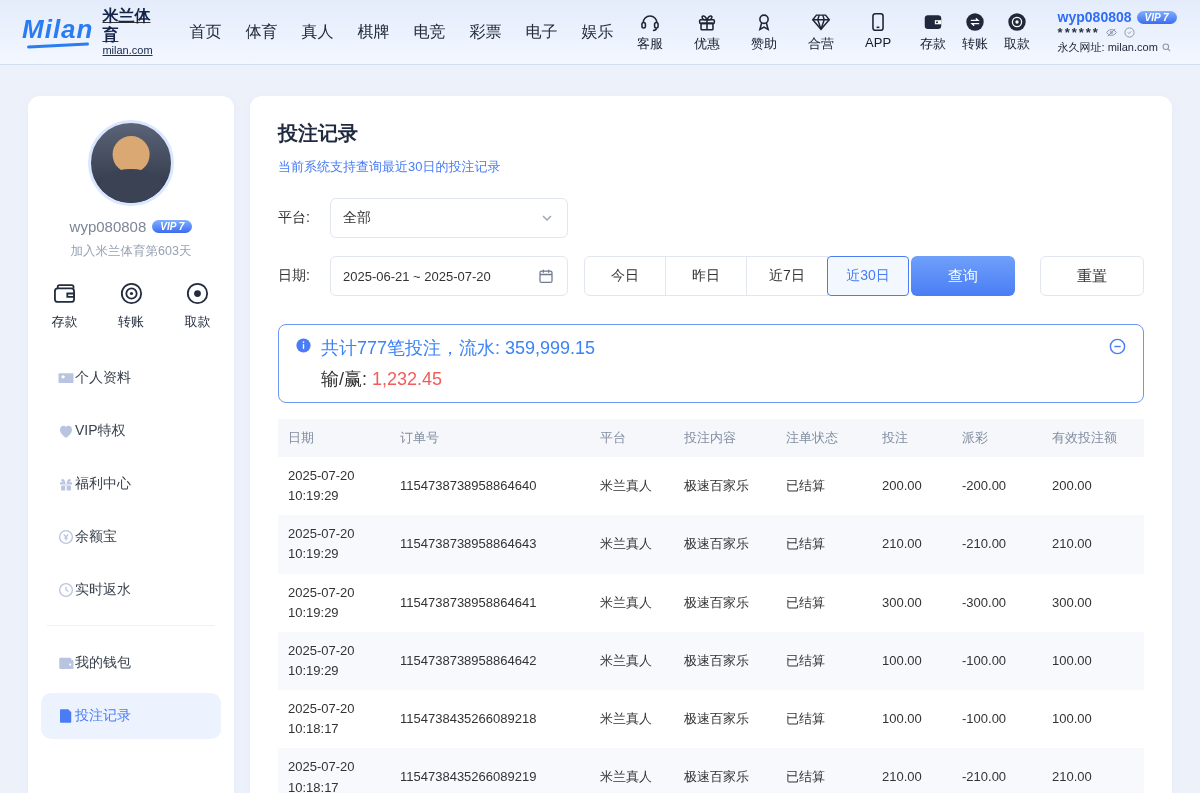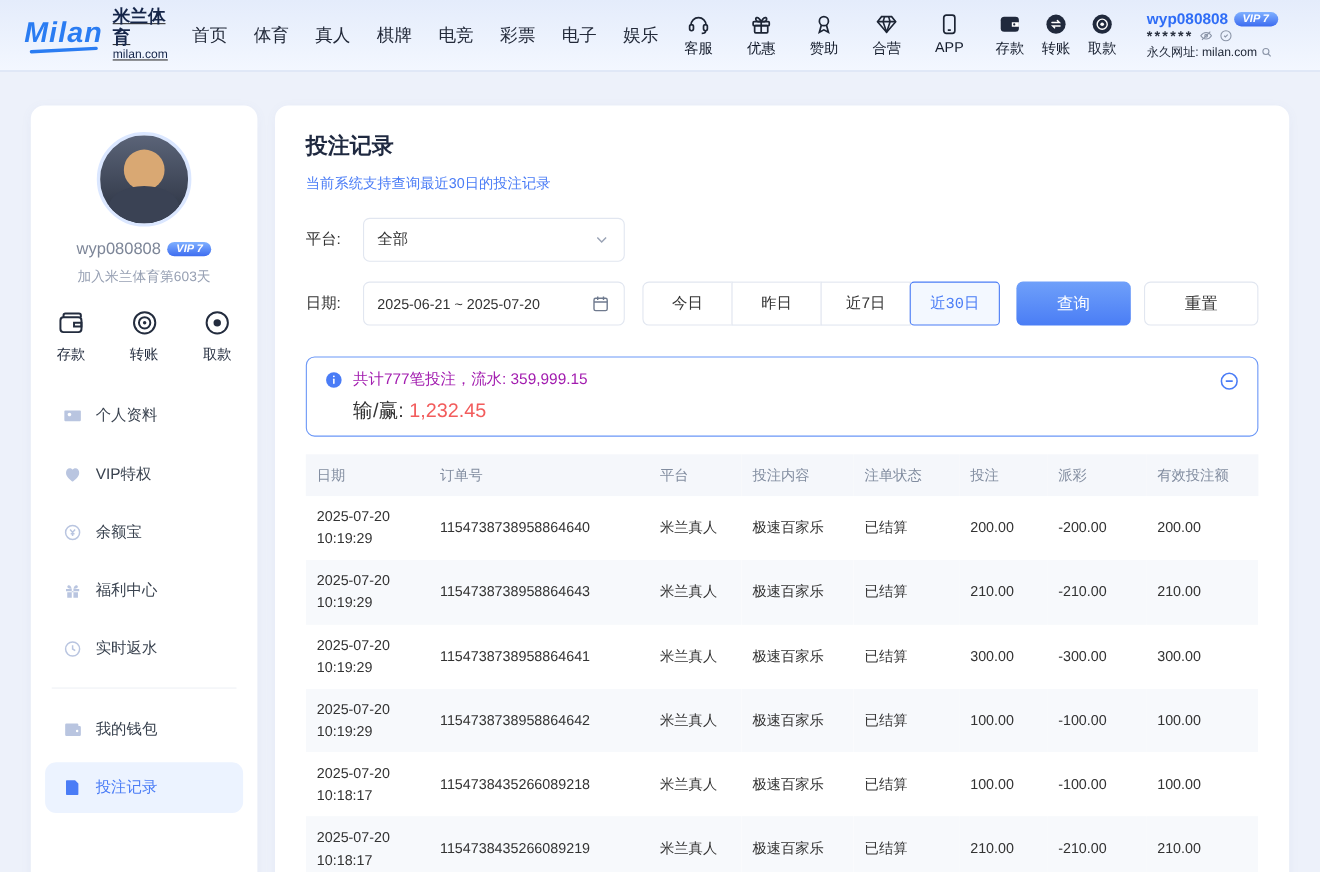--- a/index.html
+++ b/index.html
@@ -12,21 +12,21 @@
   .header{height:64px;display:flex;align-items:center;gap:18px;padding:0 22px;
     background:linear-gradient(180deg,#e4ecfb 0%,#f3f7ff 100%);
     box-shadow:0 1px 0 rgba(190,205,235,.55);}
   .logo{display:flex;align-items:center;gap:9px;cursor:pointer;}
   .logo-script-wrap{display:flex;flex-direction:column;align-items:center;}
   .logo-script{font-size:26px;font-weight:bold;font-style:italic;color:#2a7cf2;letter-spacing:1px;line-height:1;}
   .logo-swoosh{width:62px;height:3px;background:#2a7cf2;border-radius:3px;transform:rotate(-3deg);margin-top:2px;}
   .logo-stack{display:flex;flex-direction:column;line-height:1.15;text-decoration:underline;}
   .logo-cn{font-size:16px;font-weight:bold;color:#152549;}
   .logo-domain{font-size:11px;color:#152549;}
-  .nav{display:flex;gap:24px;margin-left:4px;}
+  .nav{display:flex;gap:24px;margin-left:19px;}
   .nav-item{font-size:16px;color:#232a3a;cursor:pointer;white-space:nowrap;}
   .quick-icons{display:flex;gap:20px;margin-left:auto;}
   .wallet-shortcuts{display:flex;gap:5px;}
   .icon-item{display:flex;flex-direction:column;align-items:center;gap:2px;width:37px;cursor:pointer;}
   .icon-item .ic{color:#1d2535;display:block;}
   .icon-item .ic svg{width:22px;height:22px;display:block;}
   .icon-item .ic-label{font-size:13px;color:#141c2c;white-space:nowrap;}
   .user-block{display:flex;flex-direction:column;gap:1px;margin-left:4px;min-width:140px;}
   .u-line1{display:flex;align-items:center;gap:5px;}
   .u-username{font-size:14px;font-weight:bold;color:#2f6df6;cursor:pointer;}
@@ -49,21 +49,21 @@
     padding:22px 13px;box-shadow:0 2px 10px rgba(90,110,170,.05);}
   .side-user{display:flex;align-items:center;justify-content:center;gap:6px;margin-top:12px;}
   .side-username{font-size:15px;color:#7d8698;}
   .joined{margin-top:8px;text-align:center;font-size:12.5px;color:#97a0b3;}
   .side-actions{display:flex;justify-content:space-between;margin-top:20px;padding:0 10px;}
   .side-action{display:flex;flex-direction:column;align-items:center;gap:6px;cursor:pointer;}
   .side-action .ic{color:#232c3e;display:block;}
   .side-action .ic svg{width:27px;height:27px;display:block;}
   .side-action .ic-label{font-size:13px;color:#232c3e;}
   .side-menu{margin-top:24px;}
-  .menu-item{display:flex;align-items:center;gap:12px;height:46px;padding:0 16px;border-radius:10px;
+  .menu-item{display:flex;align-items:center;gap:0;height:46px;padding:0 16px;border-radius:10px;
     font-size:14px;color:#39424f;cursor:pointer;margin-bottom:7px;}
   .menu-item .m-ic{color:#b9c5e0;display:block;}
   .menu-item .m-ic svg{width:18px;height:18px;display:block;}
   .menu-item.active{background:#ecf3ff;color:var(--accent);}
   .menu-item.active .m-ic{color:var(--accent);}
   .menu-divider{height:1px;background:#eef1f6;margin:12px 6px 14px;}
 
   
   .main{position:absolute;left:250px;top:96px;width:922px;height:760px;background:#fff;border-radius:12px;
     padding:24px 28px;box-shadow:0 2px 10px rgba(90,110,170,.05);}
@@ -77,33 +77,33 @@
   .select .val{font-size:14px;color:#333;text-align:right;}
   .datebox .val{font-size:13px;color:#333;}
   .chev{color:#9aa3b5;display:block;}
   .chev svg{width:16px;height:16px;display:block;}
   .cal{color:#6f7a8e;display:block;}
   .cal svg{width:18px;height:18px;display:block;}
   .ranges{display:flex;margin-left:16px;}
   .range-btn{width:82px;height:40px;border:1px solid #e1e6f0;background:#fff;font-size:14px;color:#333;
     cursor:pointer;margin-left:-1px;font-family:inherit;position:relative;}
   .range-btn:first-child{border-radius:6px 0 0 6px;margin-left:0;}
-  .range-btn:last-child{border-radius:0 6px 6px 0;font-family:Liberation Mono, monospace;}
+  .range-btn:last-child{border-radius:0 6px 6px 0;}
   .range-btn.active{border-color:var(--accent);color:var(--accent);background:#f3f8ff;z-index:1;border-radius:4px;}
-  .actions{margin-left:auto;display:flex;gap:12px;}
+  .actions{margin-left:auto;display:flex;gap:25px;}
   .btn-primary{width:104px;height:40px;border:none;border-radius:6px;color:#fff;font-size:15px;cursor:pointer;
     background:linear-gradient(180deg,#6fa0fa,#4a7df5);font-family:inherit;}
   .btn-ghost{width:104px;height:40px;border:1px solid #e1e6f0;border-radius:6px;background:#fff;color:#333;
     font-size:15px;cursor:pointer;font-family:inherit;}
 
   .summary{margin-top:28px;border:1px solid #6b97f7;border-radius:8px;padding:11px 16px;display:flex;align-items:flex-start;}
   .info-ic{display:block;margin-top:1px;flex:none;}
   .info-ic svg{width:17px;height:17px;display:block;}
   .summary-text{margin-left:9px;}
-  .summary-line1{font-size:14px;color:#a21caf;}
+  .summary-line1{font-size:18px;color:#3b82f6;}
   .winloss{margin-top:7px;font-size:18px;color:#333;}
   .winloss .red{color:var(--red);}
   .collapse-ic{margin-left:auto;color:var(--accent);cursor:pointer;display:block;margin-top:1px;}
   .collapse-ic svg{width:19px;height:19px;display:block;}
 
   .bet-table{width:100%;margin-top:16px;border-collapse:collapse;table-layout:fixed;}
   .bet-table thead th{background:#f5f7fb;color:#828da0;font-weight:normal;font-size:13px;text-align:left;
     height:38px;padding:0 10px;}
   .bet-table tbody td{font-size:13px;color:#333;padding:9px 10px;height:56px;vertical-align:middle;
     white-space:pre-line;line-height:1.55;overflow:hidden;}
@@ -305,34 +305,34 @@
         <div class="menu-item">
           <span class="m-ic">
             <svg viewBox="0 0 24 24" fill="currentColor">
               <path d="M12 21s-8-4.8-8-10.4C4 7 6 5 8.6 5c1.5 0 2.7.7 3.4 1.8C12.7 5.7 14 5 15.4 5 18 5 20 7 20 10.6 20 16.2 12 21 12 21z"></path>
             </svg>
           </span>
           <span>VIP特权</span>
         </div>
         <div class="menu-item">
           <span class="m-ic">
+            <svg viewBox="0 0 24 24" fill="currentColor">
+              <path d="M4 9.8h16v3H4zm1.5 4.2h13v6.5h-13zM11 9.8v10.7h2V9.8zM9.8 9.5C7 9.5 5.6 8.3 5.6 7.1c0-1 .8-1.8 1.9-1.8 1.4 0 2.6 1.4 3.5 4.2zm4.4 0c2.8 0 4.2-1.2 4.2-2.4 0-1-.8-1.8-1.9-1.8-1.4 0-2.6 1.4-3.5 4.2z"></path>
+            </svg>
+          </span>
+          <span>福利中心</span>
+        </div>
+        <div class="menu-item">
+          <span class="m-ic">
             <svg viewBox="0 0 24 24" fill="none" stroke="currentColor" stroke-width="1.8">
               <circle cx="12" cy="12" r="8.5"></circle>
               <path d="M9 8.5l3 3.5 3-3.5M12 12v4.5M9.7 13.5h4.6"></path>
             </svg>
           </span>
           <span>余额宝</span>
-        </div>
-        <div class="menu-item">
-          <span class="m-ic">
-            <svg viewBox="0 0 24 24" fill="currentColor">
-              <path d="M4 9.8h16v3H4zm1.5 4.2h13v6.5h-13zM11 9.8v10.7h2V9.8zM9.8 9.5C7 9.5 5.6 8.3 5.6 7.1c0-1 .8-1.8 1.9-1.8 1.4 0 2.6 1.4 3.5 4.2zm4.4 0c2.8 0 4.2-1.2 4.2-2.4 0-1-.8-1.8-1.9-1.8-1.4 0-2.6 1.4-3.5 4.2z"></path>
-            </svg>
-          </span>
-          <span>福利中心</span>
         </div>
         <div class="menu-item">
           <span class="m-ic">
             <svg viewBox="0 0 24 24" fill="none" stroke="currentColor" stroke-width="1.8">
               <circle cx="12" cy="12" r="8.5"></circle>
               <path d="M12 7.5V12l3.2 2"></path>
             </svg>
           </span>
           <span>实时返水</span>
         </div>

